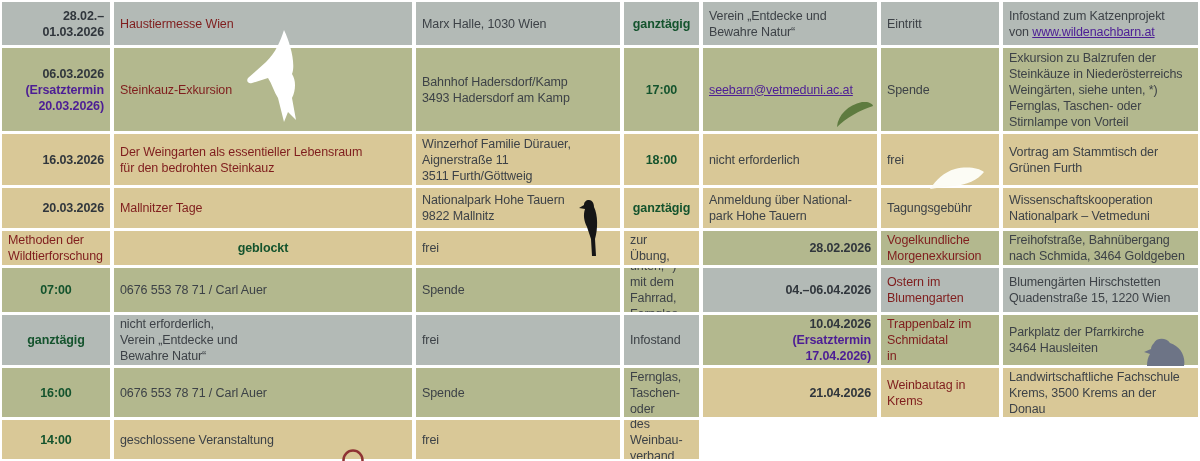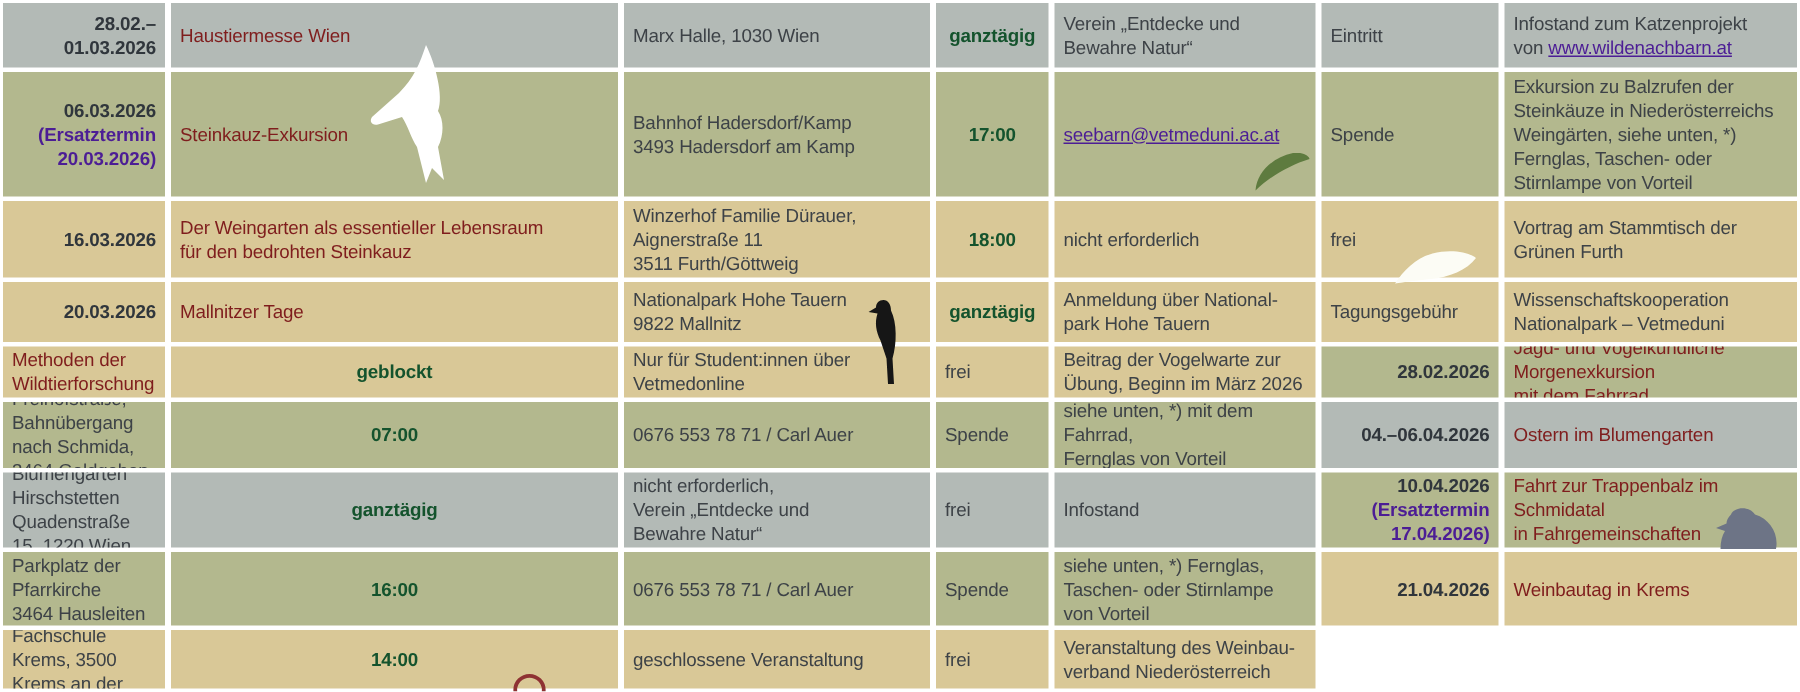--- a/index.html
+++ b/index.html
@@ -96,22 +96,20 @@
 9822 Mallnitz</div>
     <div class="cell bg-t c-time">ganztägig</div>
     <div class="cell bg-t">Anmeldung über National-
 park Hohe Tauern</div>
     <div class="cell bg-t">Tagungsgebühr</div>
     <div class="cell bg-t">Wissenschaftskooperation
 Nationalpark – Vetmeduni</div>
 
     <div class="cell bg-t c-event">Methoden der Wildtierforschung</div>
     <div class="cell bg-t c-time">geblockt</div>
-    <div class="cell bg-t">Nur für Student:innen über
-Vetmedonline</div>
     <div class="cell bg-t">frei</div>
     <div class="cell bg-t">Beitrag der Vogelwarte zur
 Übung, Beginn im März 2026</div>
 
     <div class="cell bg-o c-date">28.02.2026</div>
     <div class="cell bg-o c-event">Jagd- und Vogelkundliche Morgenexkursion
 mit dem Fahrrad</div>
     <div class="cell bg-o">Freihofstraße, Bahnübergang
 nach Schmida, 3464 Goldgeben</div>
     <div class="cell bg-o c-time">07:00</div>

